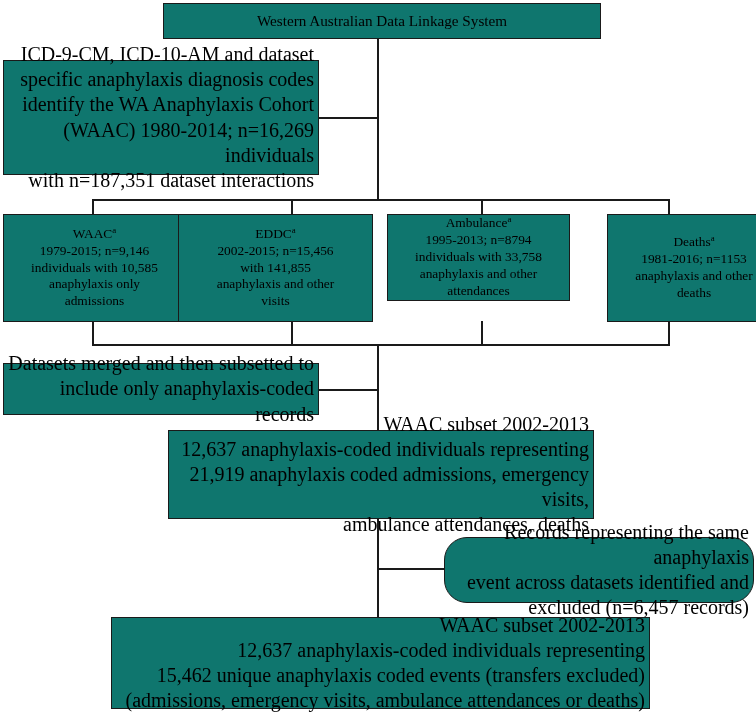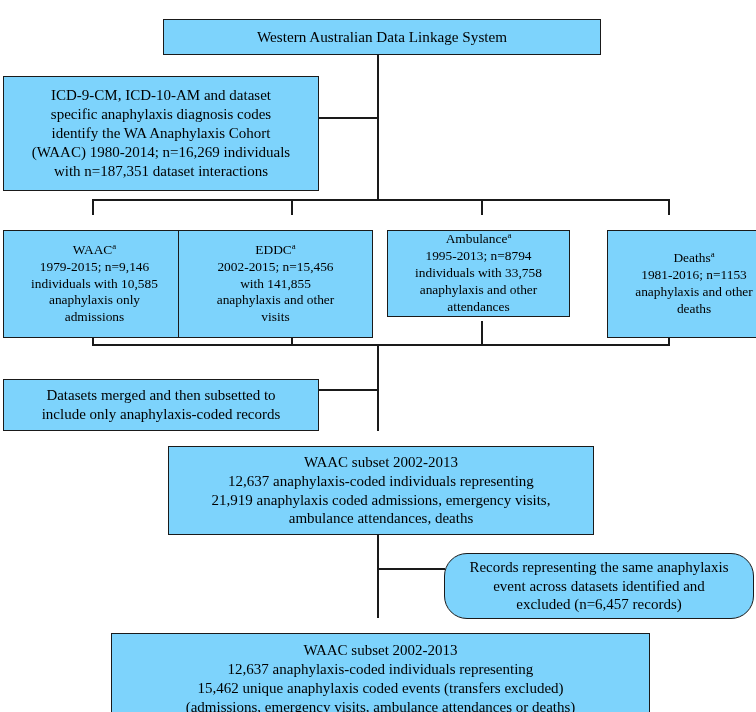--- a/index.html
+++ b/index.html
@@ -13,46 +13,45 @@
     height: 712px;
     background: #ffffff;
     font-family: "Liberation Serif", "DejaVu Serif", serif;
     color: #000000;
     overflow: hidden;
   }
   .node {
     position: absolute;
     box-sizing: border-box;
     border: 1.6px solid #1a1a1a;
-    background: #7dd3fc;
+    background: #0f766e;
     display: flex;
     align-items: center;
     justify-content: center;
     text-align: center;
     line-height: 1.26;
     z-index: 2;
-    margin-top: 16px;
   }
   .node .txt {
     display: block;
     width: 100%;
     padding: 0 4px;
     white-space: pre-line;
   }
   .line {
     position: absolute;
     background: #1a1a1a;
     z-index: 1;
   }
   .h-line { height: 1.6px; }
   .v-line { width: 1.6px; }
 
   
   .fs-15 { font-size: 15.2px; }
-  .fs-14 { font-size: 15px; }
+  .fs-14 { font-size: 20px; text-align: right; }
   .fs-13 { font-size: 13.4px; }
 
   sup {
     font-size: 0.66em;
     vertical-align: super;
     line-height: 0;
   }
 </style>
 </head>
 <body>

